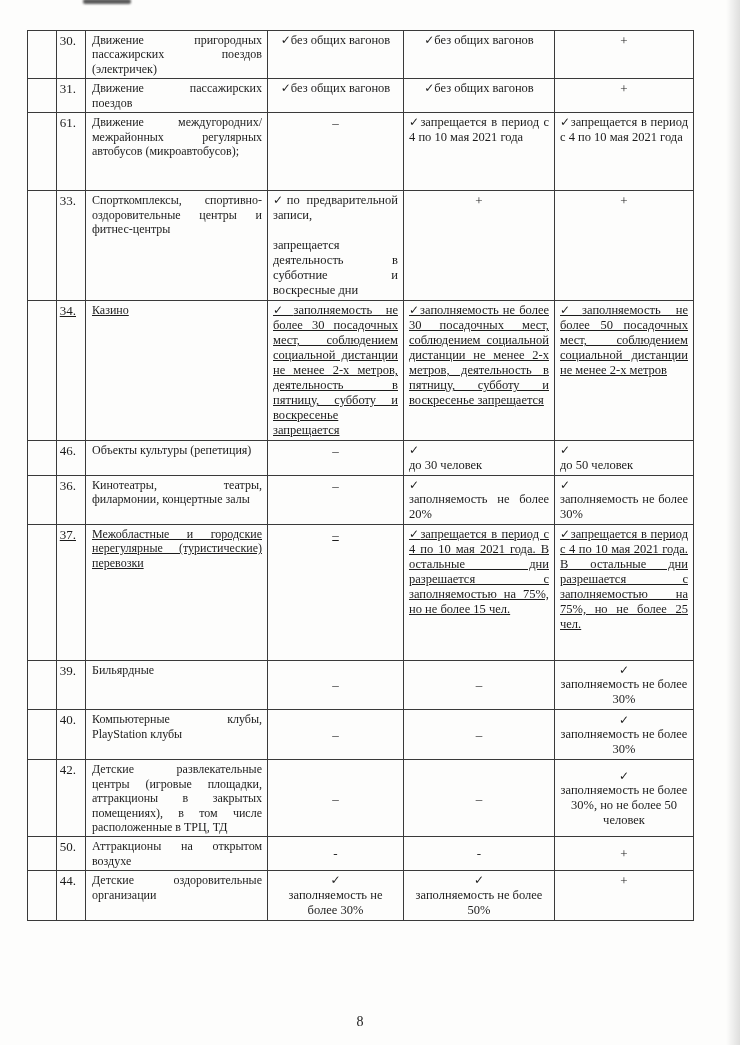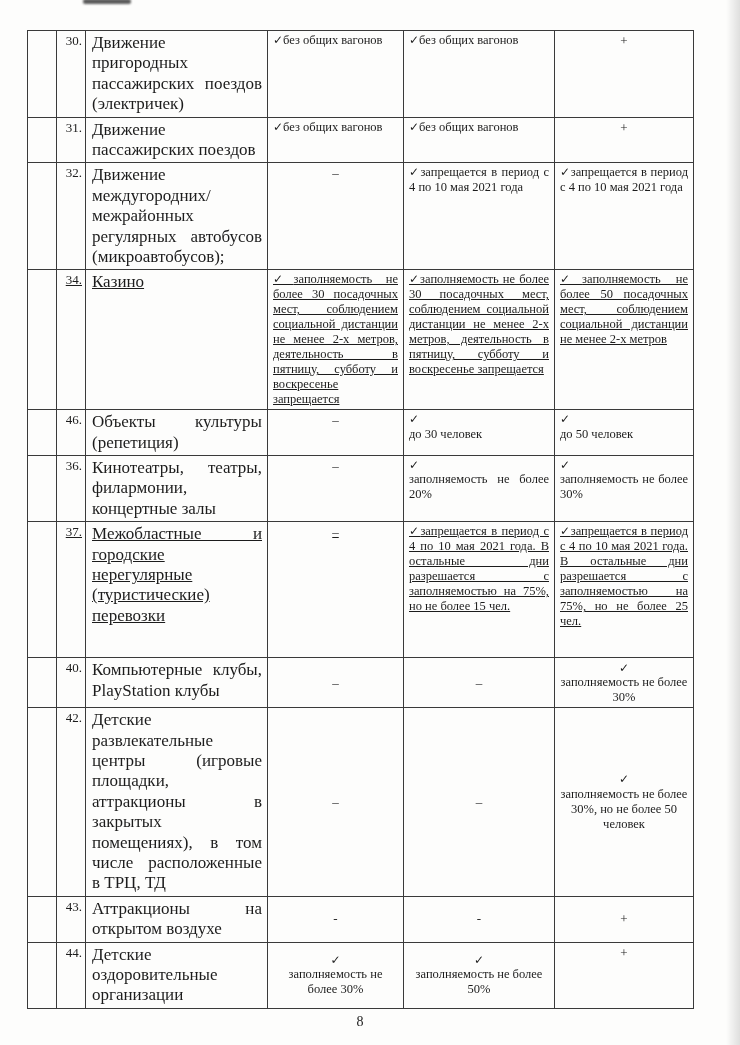--- a/index.html
+++ b/index.html
@@ -26,24 +26,24 @@
   }
   td{
     border:1px solid #3a3a3a;
     vertical-align:top;
     line-height:1.2;
     padding:2px 5px;
     overflow:hidden;
     word-wrap:break-word;
   }
   td.gutter{padding:0;}
-  td.num{font-size:13px;text-align:right;padding-right:3px;padding-left:1px;}
-  td.cat{font-size:17px;text-align:justify;padding-left:6px;}
+  td.num{font-size:13px;text-align:right;padding-right:9px;padding-left:1px;}
+  td.cat{font-size:12px;text-align:justify;padding-left:6px;}
   td.cell{font-size:12.5px;}
-  td.cell.check-inline{text-align:left;}
+  td.cell.check-inline{text-align:center;}
   td.cell.check-justify{text-align:justify;}
   td.cell.dash-top{text-align:center;font-size:13px;}
   td.cell.plus-top{text-align:center;font-size:13px;}
   td.cell.dash-mid,td.cell.plus-mid{text-align:center;vertical-align:middle;font-size:13px;}
   td.cell.check-stack-left{text-align:justify;}
   td.cell.check-stack-center{text-align:center;vertical-align:middle;}
   .check{
     font-family:"DejaVu Sans", sans-serif;
     font-size:12px;font-weight:bold;letter-spacing:0;
   }
@@ -81,25 +81,35 @@
       <tr style="height: 34px;">
         <td class="gutter"></td>
         <td class="num">31.</td>
         <td class="cat">Движение пассажирских поездов</td>
         <td class="cell check-inline"><span class="check">✓</span><span class="txt">без общих вагонов</span></td>
         <td class="cell check-inline"><span class="check">✓</span><span class="txt">без общих вагонов</span></td>
         <td class="cell plus-top">+</td>
       </tr>
       <tr style="height: 78px;">
         <td class="gutter"></td>
-        <td class="num">32.</td>
+        <td class="num">61.</td>
         <td class="cat">Движение междугородних/межрайонных регулярных автобусов (микроавтобусов);</td>
         <td class="cell dash-top">–</td>
         <td class="cell check-justify"><span class="check">✓</span><span class="txt">запрещается в период с 4 по 10 мая 2021 года</span></td>
         <td class="cell check-justify"><span class="check">✓</span><span class="txt">запрещается в период с 4 по 10 мая 2021 года</span></td>
+      </tr>
+      <tr style="height: 106px;">
+        <td class="gutter"></td>
+        <td class="num">33.</td>
+        <td class="cat">Спорткомплексы, спортивно-оздоровительные центры и фитнес-центры</td>
+        <td class="cell check-justify"><span class="check">✓</span><span class="txt">по предварительной записи,
+
+запрещается деятельность в субботние и воскресные дни</span></td>
+        <td class="cell plus-top">+</td>
+        <td class="cell plus-top">+</td>
       </tr>
       <tr style="height: 133px; text-decoration: underline;">
         <td class="gutter"></td>
         <td class="num">34.</td>
         <td class="cat">Казино</td>
         <td class="cell check-justify"><span class="check">✓</span><span class="txt">заполняемость не более 30 посадочных мест, соблюдением социальной дистанции не менее 2-х метров, деятельность в пятницу, субботу и воскресенье запрещается</span></td>
         <td class="cell check-justify"><span class="check">✓</span><span class="txt">заполняемость не более 30 посадочных мест, соблюдением социальной дистанции не менее 2-х метров, деятельность в пятницу, субботу и воскресенье запрещается</span></td>
         <td class="cell check-justify"><span class="check">✓</span><span class="txt">заполняемость не более 50 посадочных мест, соблюдением социальной дистанции не менее 2-х метров</span></td>
       </tr>
       <tr style="height: 33px;">
@@ -131,20 +141,31 @@
         </td>
       </tr>
       <tr style="height: 136px; text-decoration: underline;">
         <td class="gutter"></td>
         <td class="num">37.</td>
         <td class="cat">Межобластные и городские нерегулярные (туристические) перевозки</td>
         <td class="cell dash-top">–</td>
         <td class="cell check-justify"><span class="check">✓</span><span class="txt">запрещается в период с 4 по 10 мая 2021 года. В остальные дни разрешается с заполняемостью на 75%, но не более 15 чел.</span></td>
         <td class="cell check-justify"><span class="check">✓</span><span class="txt">запрещается в период с 4 по 10 мая 2021 года. В остальные дни разрешается с заполняемостью на 75%, но не более 25 чел.</span></td>
       </tr>
+      <tr style="height: 44px;">
+        <td class="gutter"></td>
+        <td class="num">39.</td>
+        <td class="cat">Бильярдные</td>
+        <td class="cell dash-mid">–</td>
+        <td class="cell dash-mid">–</td>
+        <td class="cell check-stack-center">
+          <span class="check blk">✓</span>
+          <span class="txt blk">заполняемость не более 30%</span>
+        </td>
+      </tr>
       <tr style="height: 50px; margin-top: 41px;">
         <td class="gutter"></td>
         <td class="num">40.</td>
         <td class="cat">Компьютерные клубы, PlayStation клубы</td>
         <td class="cell dash-mid">–</td>
         <td class="cell dash-mid">–</td>
         <td class="cell check-stack-center">
           <span class="check blk">✓</span>
           <span class="txt blk">заполняемость не более 30%</span>
         </td>
@@ -155,21 +176,21 @@
         <td class="cat">Детские развлекательные центры (игровые площадки, аттракционы в закрытых помещениях), в том числе расположенные в ТРЦ, ТД</td>
         <td class="cell dash-mid">–</td>
         <td class="cell dash-mid">–</td>
         <td class="cell check-stack-center">
           <span class="check blk">✓</span>
           <span class="txt blk">заполняемость не более 30%, но не более 50 человек</span>
         </td>
       </tr>
       <tr style="height: 28px;">
         <td class="gutter"></td>
-        <td class="num">43.</td>
+        <td class="num">50.</td>
         <td class="cat">Аттракционы на открытом воздухе</td>
         <td class="cell dash-mid">-</td>
         <td class="cell dash-mid">-</td>
         <td class="cell plus-mid">+</td>
       </tr>
       <tr style="height: 40px;">
         <td class="gutter"></td>
         <td class="num">44.</td>
         <td class="cat">Детские оздоровительные организации</td>
         <td class="cell check-stack-center">

